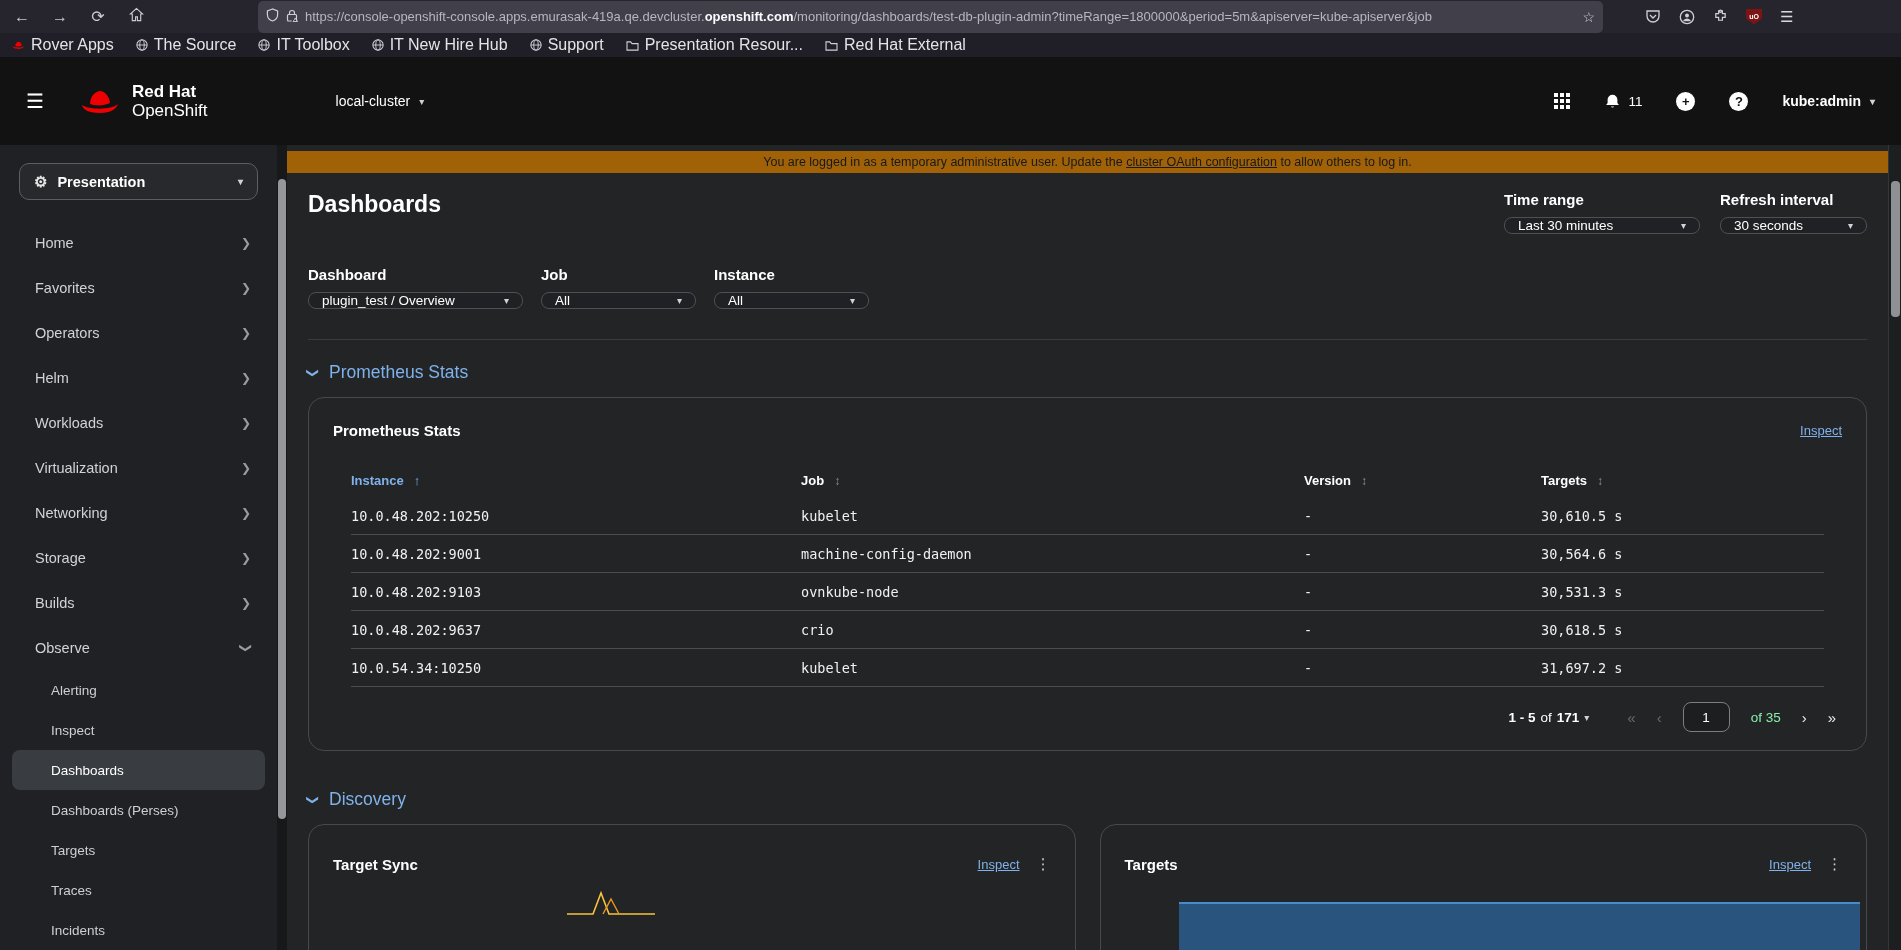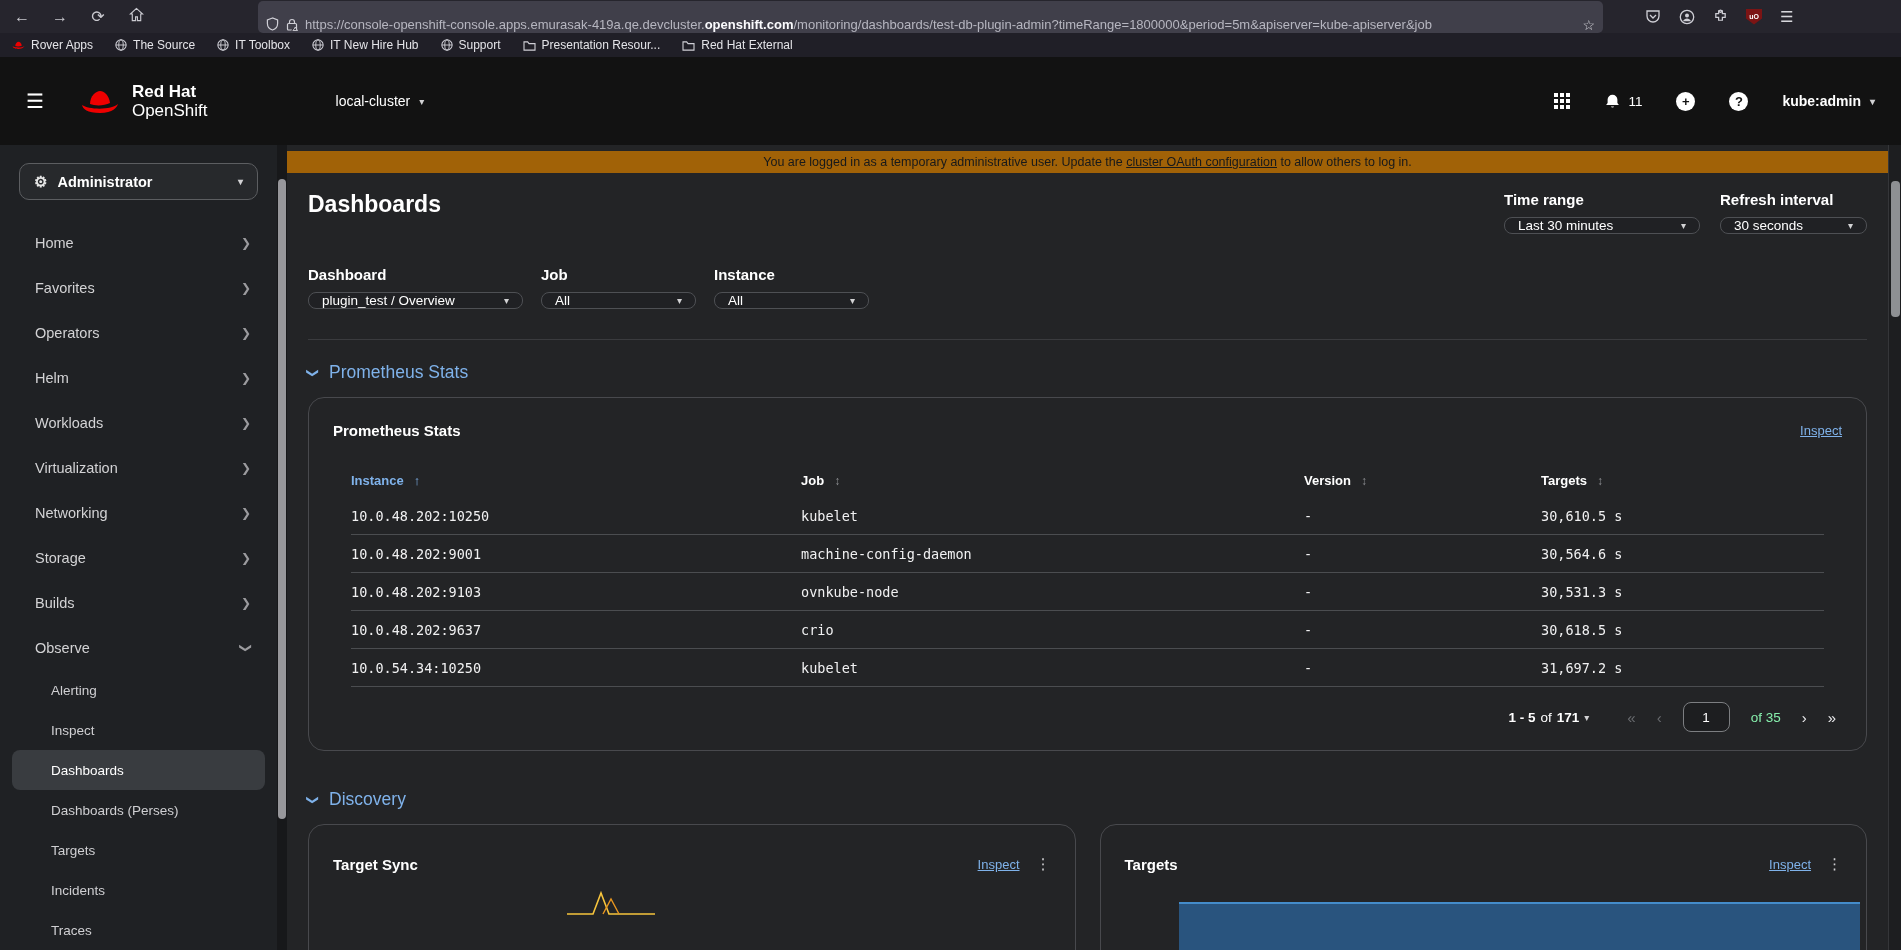--- a/index.html
+++ b/index.html
@@ -9,39 +9,39 @@
     background:#232426; font-family:"Liberation Sans",sans-serif; color:#e8e8ea;
   }
   
   .ff-toolbar {
     position:absolute; top:0; left:0; width:100%; height:33px;
     background:#26252d; display:flex; align-items:center; padding:0 10px; gap:14px;
   }
   .nav-glyph { color:#c9c9cf; font-size:16px; width:24px; text-align:center; cursor:default; }
   .urlbar {
     flex:0 0 auto; width:1345px; margin-left:96px; height:26px; background:#403f4a; border-radius:5px;
-    display:flex; align-items:flex-start; padding:16px 8px; gap:7px; overflow:hidden;
+    display:flex; align-items:center; padding:16px 8px; gap:7px; overflow:hidden;
   }
   .urlbar .url-text { flex:1; white-space:nowrap; overflow:hidden; font-size:13px; color:#b6b6c0; }
   .url-domain { color:#fbfbfe; font-weight:700; }
   .star { color:#d4d4da; font-size:14px; margin-left:auto; }
   .ff-right { display:flex; align-items:center; gap:18px; margin-left:28px; }
   .ff-icon svg { display:block; }
   .ublock {
     width:16px; height:16px; background:#7c1414; color:#fff; font-size:7px; font-weight:700;
     display:flex; align-items:center; justify-content:center;
     clip-path:polygon(0 0,100% 0,100% 62%,50% 100%,0 62%);
   }
   .ff-menu { color:#d7d7dc; font-size:15px; }
   
   .bm-bar {
     position:absolute; top:33px; left:0; width:100%; height:24px; background:#201f27;
     display:flex; align-items:center; padding:0 12px; gap:22px;
   }
-  .bm-item { display:flex; align-items:center; gap:6px; font-size:12px; color:#e4e4e8; }
+  .bm-item { display:flex; align-items:center; gap:6px; font-size:16px; color:#e4e4e8; }
   .bm-item svg { display:block; }
   
   .masthead {
     position:absolute; top:57px; left:0; width:100%; height:88px; background:#121212;
     display:flex; align-items:center; padding:0 26px;
   }
   .mh-burger { color:#fff; font-size:20px; margin-right:36px; }
   .brand { display:flex; align-items:center; gap:12px; }
   .brand-text { line-height:1.12; font-size:17px; color:#fff; }
   .brand-l1 { font-weight:700; }
@@ -299,21 +299,21 @@
         <span class="caret">▾</span>
       </span>
     </div>
   </div>
 
   <div class="app">
 
     <div class="sidebar">
       <div class="persp">
         <span class="gear">⚙</span>
-        <span>Administrator</span>
+        <span>Presentation</span>
         <span class="caret">▾</span>
       </div>
       <ul class="nav">
         <li class="nav-item">
             <span>Home</span>
             <span class="chev">❯</span>
           </li>
         <li class="nav-item">
             <span>Favorites</span>
             <span class="chev">❯</span>
@@ -361,24 +361,24 @@
         <li class="sub-item selected">
             <span>Dashboards</span>
           </li>
         <li class="sub-item">
             <span>Dashboards (Perses)</span>
           </li>
         <li class="sub-item">
             <span>Targets</span>
           </li>
         <li class="sub-item">
+            <span>Traces</span>
+          </li>
+        <li class="sub-item">
             <span>Incidents</span>
-          </li>
-        <li class="sub-item">
-            <span>Traces</span>
           </li>
       </ul>
     </div>
     <div class="side-scroll">
         <div class="thumb"></div>
       </div>
 
     <div class="main">
       <div class="banner"><span>You are logged in as a temporary administrative user. Update the </span><a href="#">cluster OAuth configuration</a><span> to allow others to log in.</span></div>
 

